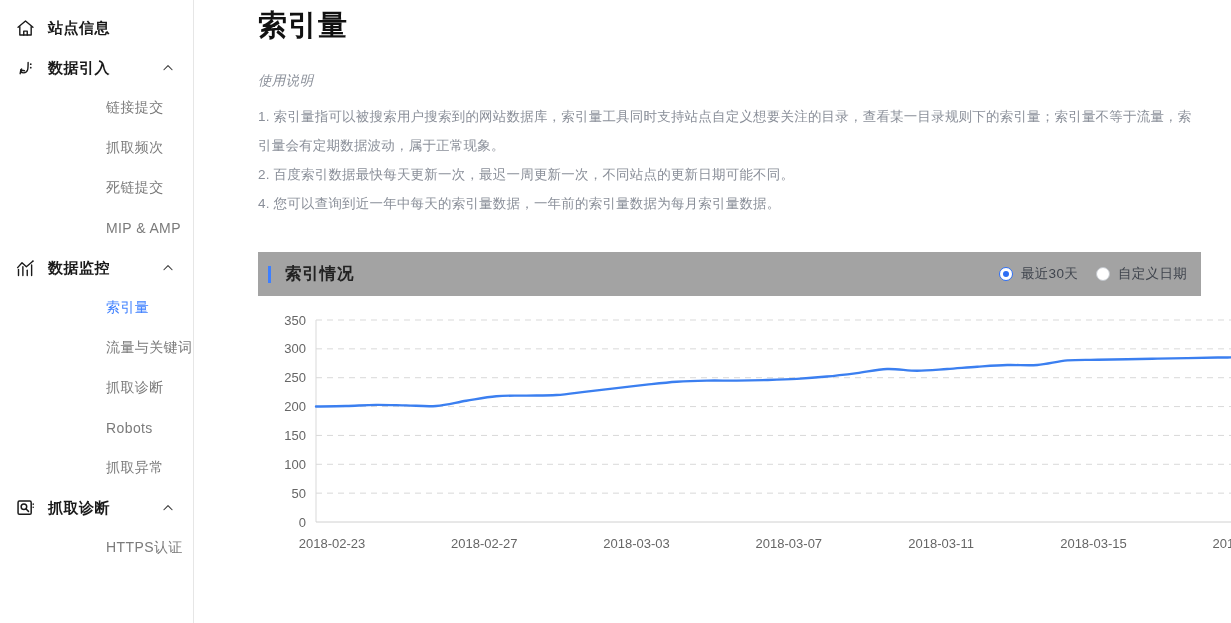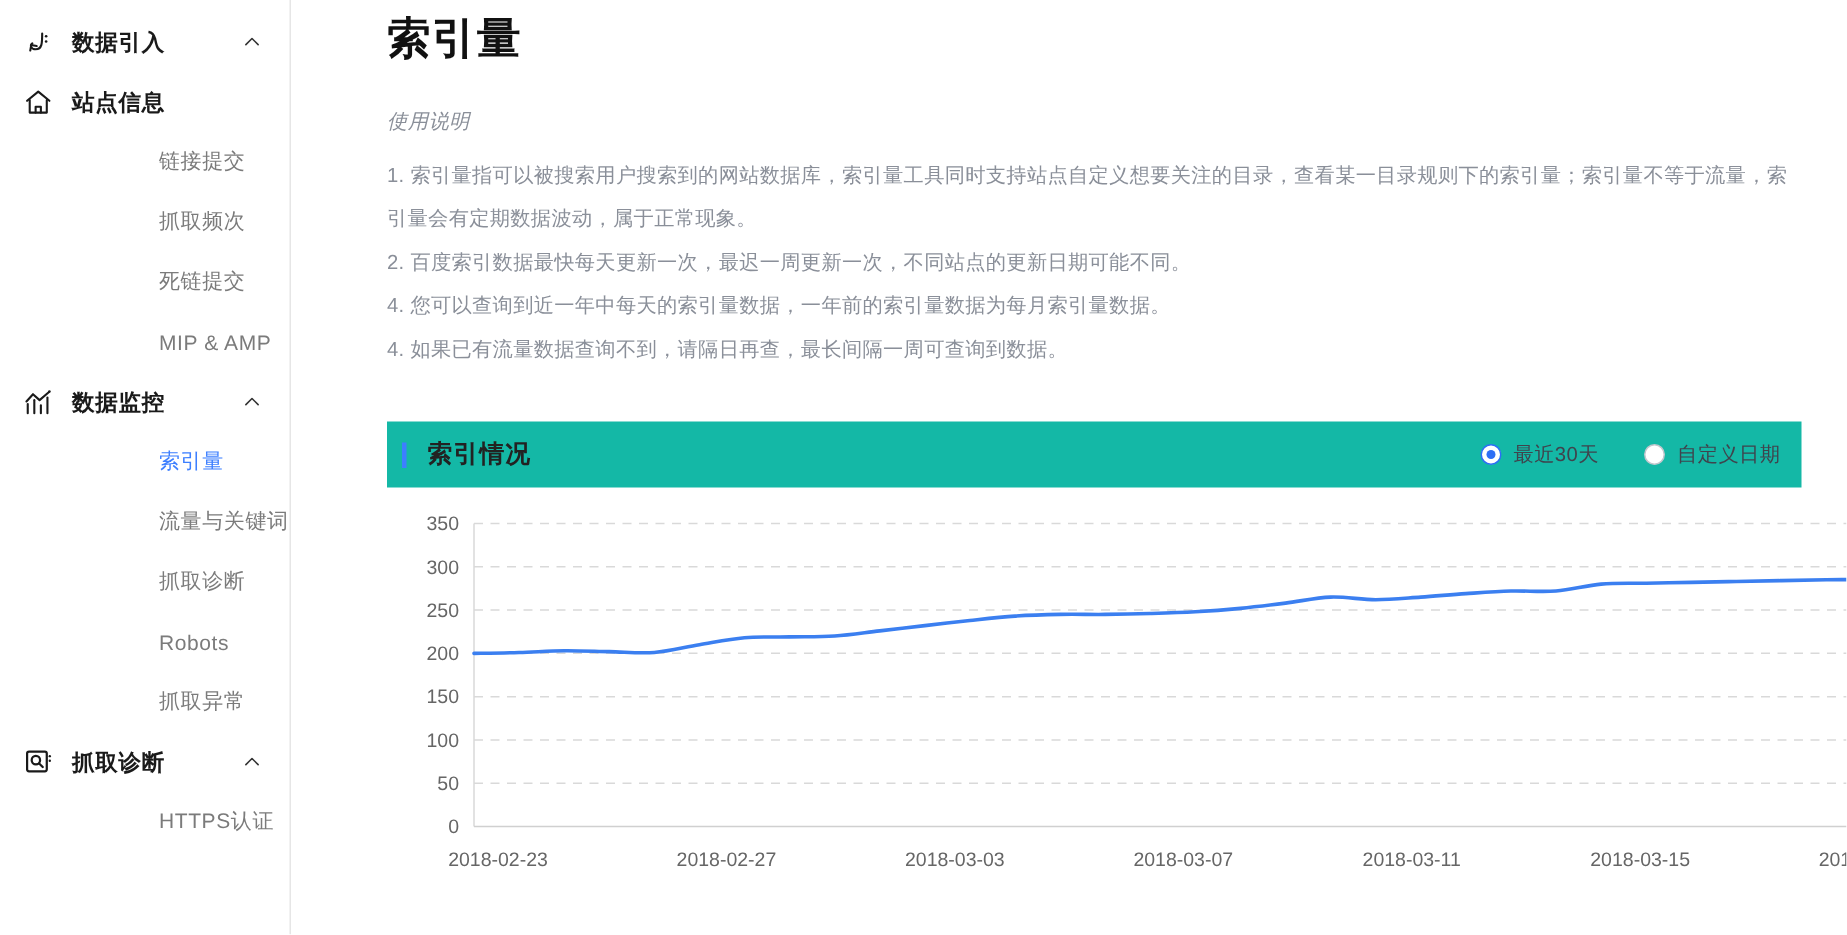--- a/index.html
+++ b/index.html
@@ -97,41 +97,41 @@
 
   
   .card {
     margin-top: 34px;
     margin-left: 0;
     border: 0;
     background: #fff;
   }
   .card-head {
     height: 44px;
-    background: #14b8a6;
+    background: #a3a3a3;
     display: flex;
     align-items: center;
     padding: 0 14px 0 0;
   }
   .card-head-bar {
     width: 3px;
     height: 17px;
     background: #3d7fff;
     margin-left: 10px;
     margin-right: 14px;
     flex: none;
   }
   .card-title {
     font-size: 16.5px;
     font-weight: bold;
     color: #222;
     letter-spacing: .8px;
     flex: 1;
   }
-  .radio-row { display: flex; gap: 30px; }
+  .radio-row { display: flex; gap: 18px; }
   .radio-opt {
     display: flex; align-items: center; cursor: pointer;
     font-size: 13.5px; color: #3f444d; letter-spacing: .3px;
   }
   .radio-dot {
     width: 14px; height: 14px; border-radius: 50%;
     border: 1px solid #c2c6cc; background: #fff;
     margin-right: 8px; flex: none; position: relative;
   }
   .radio-opt.selected .radio-dot { border-color: #2d6ef5; }
@@ -144,47 +144,47 @@
   
   .chart-wrap { position: relative; height: 260px; margin-top: 16px; }
   .chart-svg { display: block; }
 </style>
 </head>
 <body>
 
 <div class="app">
 
   <nav class="sidebar">
+
+    <div class="nav-group-header">
+      <span class="nav-icon">
+        <svg width="21" height="21" viewBox="0 0 24 24" fill="none" stroke="#1a1a1a" stroke-width="1.6" stroke-linecap="round" stroke-linejoin="round">
+          <path d="M3.5 10.5 L12 3.5 L20.5 10.5"></path>
+          <path d="M5.5 10 L5.5 19.5 L18.5 19.5 L18.5 10"></path>
+          <path d="M10 19.5 L10 15 L14 15 L14 19.5"></path>
+        </svg>
+      </span>
+      <span class="nav-group-label">站点信息</span>
+    </div>
 
     <div class="nav-group-header">
       <span class="nav-icon">
         <svg width="21" height="21" viewBox="0 0 24 24" fill="none" stroke="#1a1a1a" stroke-width="1.6" stroke-linecap="round" stroke-linejoin="round">
           <path d="M15 5 C15 12, 15 17, 10 17 C6.5 17, 5.5 14, 7.5 12.5"></path>
           <path d="M4.5 16.5 L7.5 13.5 L10.5 16.5" transform="rotate(-35 7.5 15)"></path>
           <circle cx="18" cy="7" r="1" fill="#1a1a1a" stroke="none"></circle>
           <circle cx="18" cy="11" r="1" fill="#1a1a1a" stroke="none"></circle>
         </svg>
       </span>
       <span class="nav-group-label">数据引入</span>
       <span class="chev">
         <svg width="14" height="14" viewBox="0 0 24 24" fill="none" stroke="#333" stroke-width="1.8" stroke-linecap="round" stroke-linejoin="round">
           <path d="M5 15 L12 8 L19 15"></path>
         </svg>
       </span>
-    </div>
-
-    <div class="nav-group-header">
-      <span class="nav-icon">
-        <svg width="21" height="21" viewBox="0 0 24 24" fill="none" stroke="#1a1a1a" stroke-width="1.6" stroke-linecap="round" stroke-linejoin="round">
-          <path d="M3.5 10.5 L12 3.5 L20.5 10.5"></path>
-          <path d="M5.5 10 L5.5 19.5 L18.5 19.5 L18.5 10"></path>
-          <path d="M10 19.5 L10 15 L14 15 L14 19.5"></path>
-        </svg>
-      </span>
-      <span class="nav-group-label">站点信息</span>
     </div>
     <div class="nav-sub">
         <span>链接提交</span>
       </div>
     <div class="nav-sub">
         <span>抓取频次</span>
       </div>
     <div class="nav-sub">
         <span>死链提交</span>
       </div>
@@ -253,21 +253,20 @@
 
       <h1 class="page-title">索引量</h1>
 
       <div class="usage-label">使用说明</div>
 
       <ul class="usage-list">
         <li>1. 索引量指可以被搜索用户搜索到的网站数据库，索引量工具同时支持站点自定义想要关注的目录，查看某一目录规则下的索引量；索引量不等于流量，索</li>
         <li>引量会有定期数据波动，属于正常现象。</li>
         <li>2. 百度索引数据最快每天更新一次，最迟一周更新一次，不同站点的更新日期可能不同。</li>
         <li>4. 您可以查询到近一年中每天的索引量数据，一年前的索引量数据为每月索引量数据。</li>
-        <li>4. 如果已有流量数据查询不到，请隔日再查，最长间隔一周可查询到数据。</li>
       </ul>
 
       <div class="card">
         <div class="card-head">
           <span class="card-head-bar"></span>
           <span class="card-title">索引情况</span>
           <div class="radio-row">
             <label class="radio-opt selected">
               <span class="radio-dot"></span>
               <span>最近30天</span>

